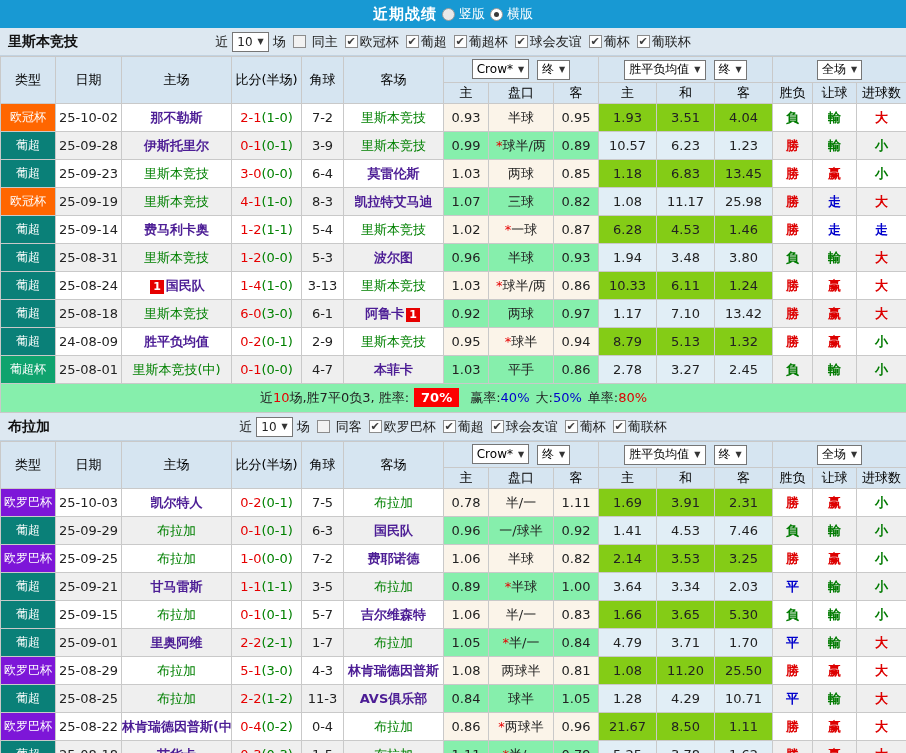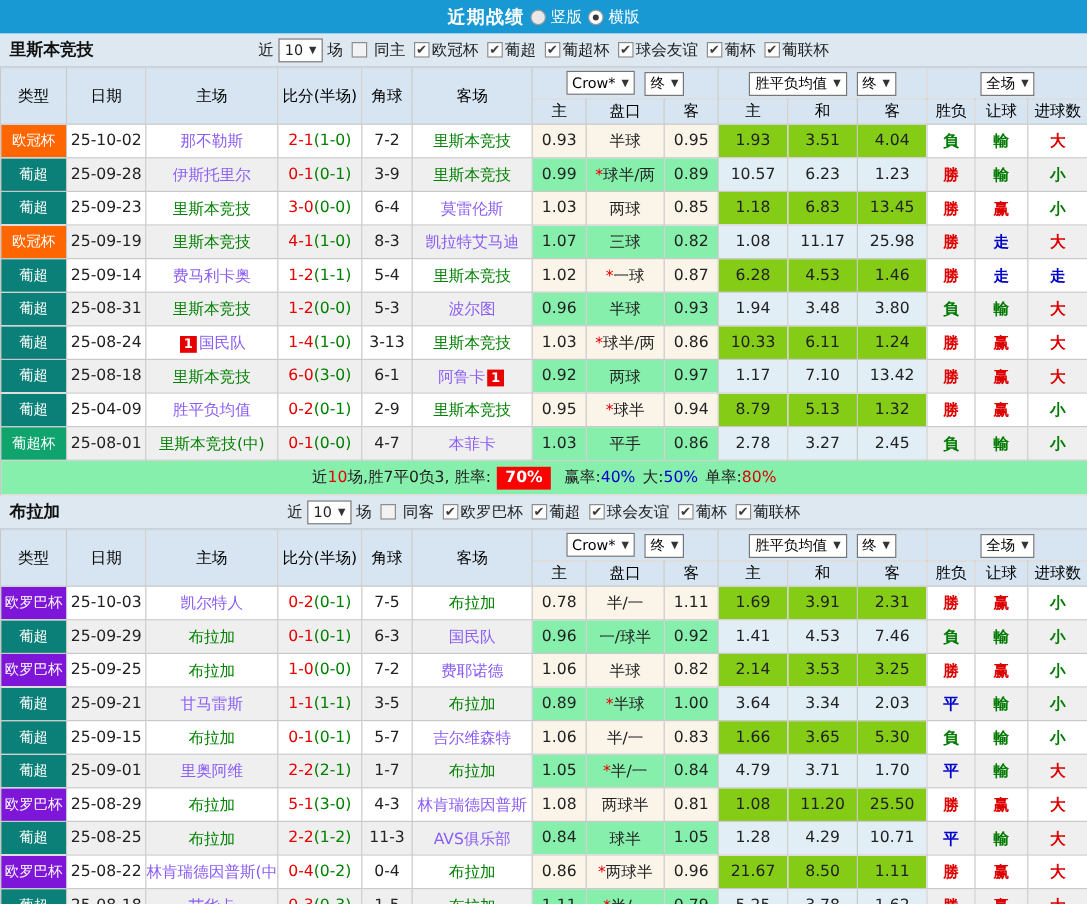--- a/index.html
+++ b/index.html
@@ -30,21 +30,21 @@
   thead tr.subrow th{height:20px;font-size:13px;}
   td.type{color:#fff;font-size:12px;}
   tr.even td.plain{background:#efefef;}
   td.plain{background:#fff;}
   td.crown{background:#fbf4e9;}
   tr.even td.crown{background:#86efac;}
   td.euro{background:#84cc16;}
   tr.even td.euro{background:#e1eef6;}
   .score{color:#e60000;}
   .half{color:#008000;}
-  .team-black{color:#8b5cf6;}
+  .team-black{color:#4c1d95;font-weight:bold;}
   .team-focus{color:#008000;}
   .star{color:#e60000;}
   td.res{font-weight:bold;}
   .redbadge{background:#e60000;color:#fff;font-size:11px;font-weight:bold;padding:0 3px;margin:0 2px;display:inline-block;line-height:14px;}
   tr.summary td{height:28px;background:#86efac;}
   .ratebadge{background:#fd0000;color:#fff;font-weight:bold;padding:2px 7px;margin:0 5px;}
   .sumnum-red{color:#e60000;}
 </style>
 </head>
 <body>
@@ -276,21 +276,21 @@
           <td class="crown">0.97</td>
           <td class="euro">1.17</td>
           <td class="euro">7.10</td>
           <td class="euro">13.42</td>
           <td class="plain res" style="color: rgb(221, 0, 0);">勝</td>
           <td class="plain res" style="color: rgb(221, 0, 0);">赢</td>
           <td class="plain res" style="color: rgb(221, 0, 0);">大</td>
         </tr>
         <tr class="odd">
           <td class="type" style="background: rgb(10, 128, 120);">葡超</td>
-          <td class="plain">25-04-09</td>
+          <td class="plain">24-08-09</td>
           <td class="plain"><span class="team-black">胜平负均值</span></td>
           <td class="plain"><span class="score">0-2</span><span class="half">(0-1)</span></td>
           <td class="plain">2-9</td>
           <td class="plain"><span class="team-focus">里斯本竞技</span></td>
           <td class="crown">0.95</td>
           <td class="crown"><span class="star">*</span><span>球半</span></td>
           <td class="crown">0.94</td>
           <td class="euro">8.79</td>
           <td class="euro">5.13</td>
           <td class="euro">1.32</td>

